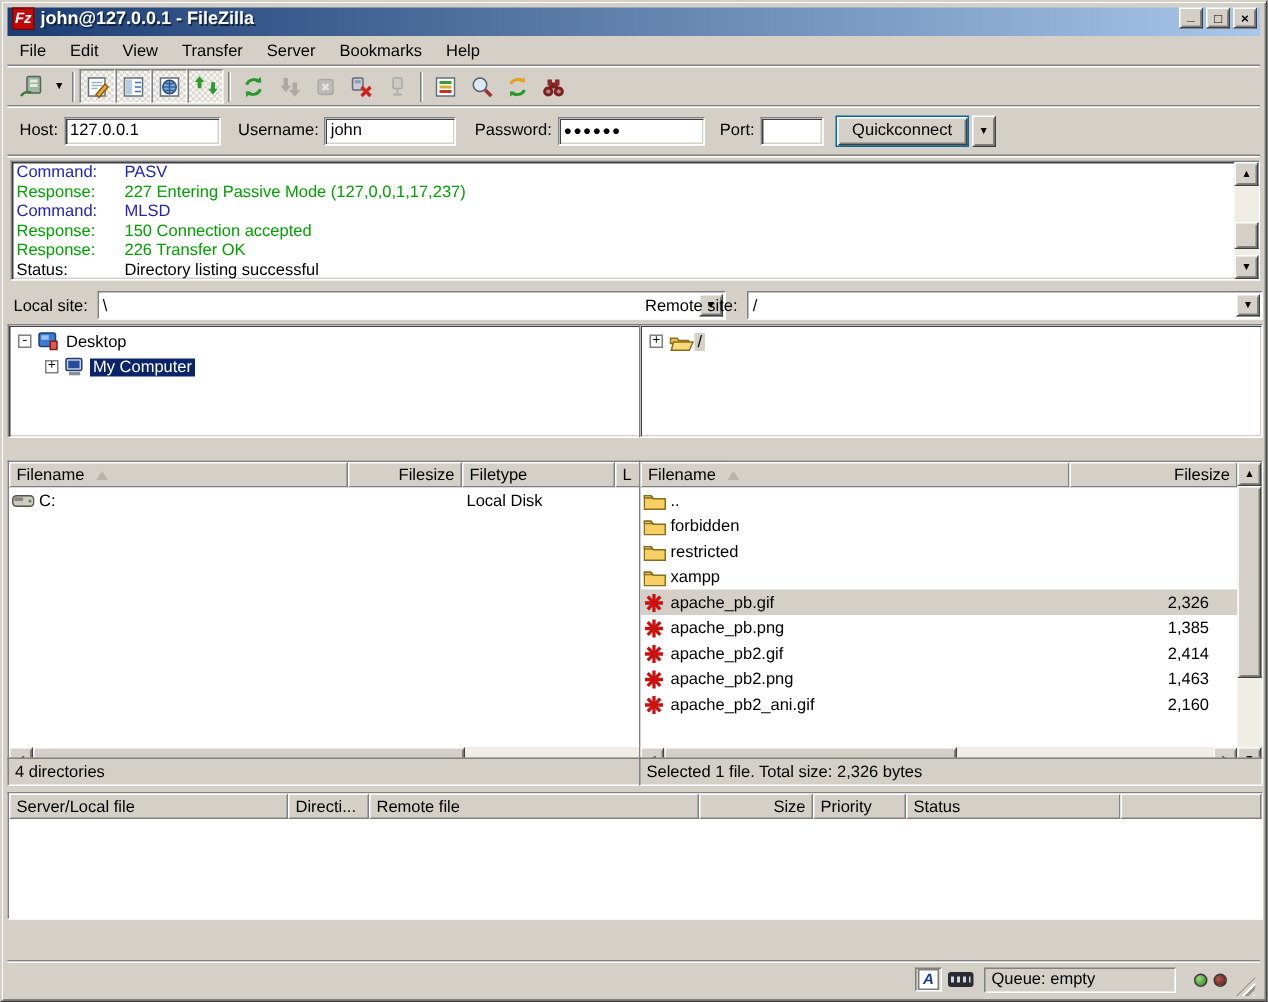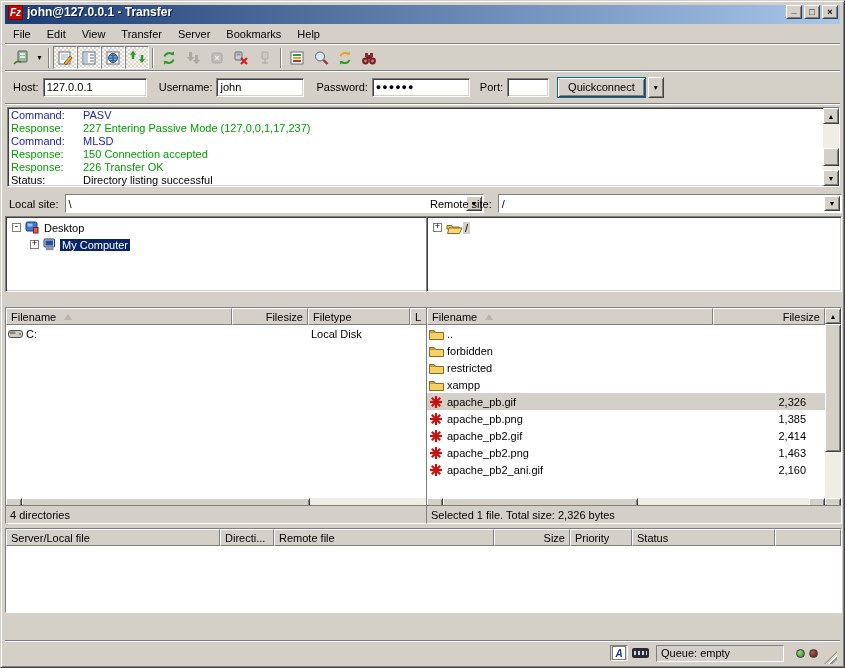--- a/index.html
+++ b/index.html
@@ -94,21 +94,21 @@
     border:1px solid;border-color:#808080 #fff #fff #808080;background:#d4d0c8;}
   
   .lc-name{width:226px;}.lc-size{width:76px;justify-content:flex-end;}.lc-type{width:102px;align-items:center;}.lc-mod{flex:1;}
   .l-name{width:209px;}.l-size{width:76px;}.l-type{width:102px;}
   
   .rc-name{width:286px;}.rc-size{flex:1;justify-content:flex-end;}
   .r-name{width:269px;}.r-size{width:96px;flex:none;}
   
   .queuebox{position:absolute;left:4px;top:527px;width:837px;height:85px;background:#fff;display:flex;flex-direction:column;}
   .q-rows{flex:1;background:#fff;}
-  .qc-0{width:214px;text-align:center;}.qc-1{width:54px;}.qc-2{width:220px;}.qc-3{width:76px;justify-content:flex-end;}.qc-4{width:62px;}.qc-5{width:143px;}.qc-6{flex:1;}
+  .qc-0{width:186px;text-align:center;}.qc-1{width:54px;}.qc-2{width:220px;}.qc-3{width:76px;justify-content:flex-end;}.qc-4{width:62px;}.qc-5{width:143px;}.qc-6{flex:1;}
   .tabs{position:absolute;left:4px;top:614px;height:23px;display:flex;align-items:flex-start;}
   .tab{padding:3px 10px;margin-right:2px;background:#ccc8c0;
     border:1px solid;border-color:#d4d0c8 #808080 #808080 #fff;border-top:none;height:18px;display:flex;align-items:center;}
   .tab.active{background:#fcfbf6;font-weight:bold;height:21px;border-color:#fff #404040 #404040 #fff;}
   
   .statusbar{position:absolute;left:4px;right:4px;top:641px;height:22px;display:flex;align-items:center;justify-content:flex-end;padding:0 3px;}
   .sb-icon{width:18px;height:16px;display:flex;align-items:center;justify-content:center;margin-right:3px;}
   .ascii-badge{width:14px;height:14px;background:#fff;border:1px solid #808080;color:#1a3a8a;font-weight:bold;font-size:10px;
     display:flex;align-items:center;justify-content:center;font-style:italic;}
   .bin-badge{width:17px;height:10px;background:#2a2a32;border-radius:2px;position:relative;overflow:hidden;}
@@ -123,21 +123,21 @@
     background:repeating-linear-gradient(135deg,transparent 0 2px,#fff 2px 3px,#9a968c 3px 5px);
     clip-path:polygon(100% 0,100% 100%,0 100%);}
 </style>
 </head>
 <body>
 
 <div class="window">
 
   <div class="titlebar">
     <div class="fz-logo">Fz</div>
-    <div class="title-text">john@127.0.0.1 - Transfer</div>
+    <div class="title-text">john@127.0.0.1 - FileZilla</div>
     <div class="win-btn raised min">
         <span>_</span>
       </div>
     <div class="win-btn raised">
         <span>□</span>
       </div>
     <div class="win-btn raised">
         <span>×</span>
       </div>
   </div>

